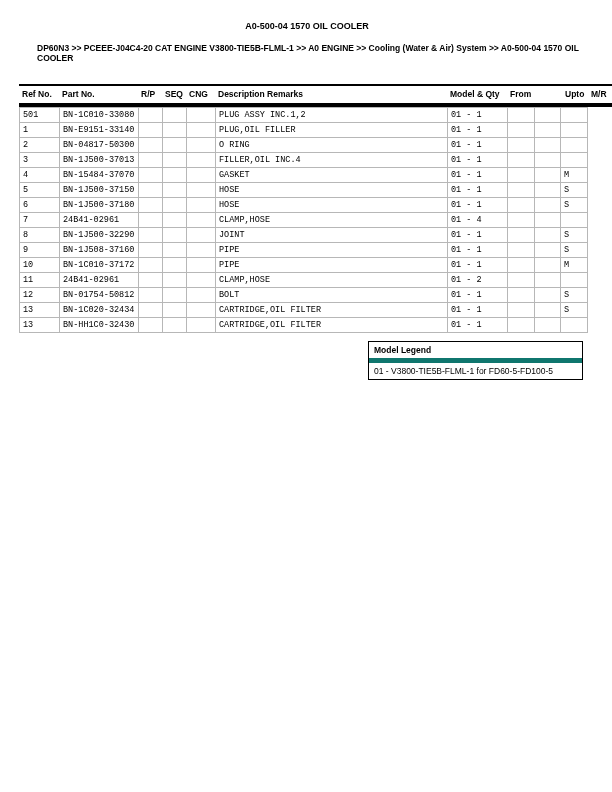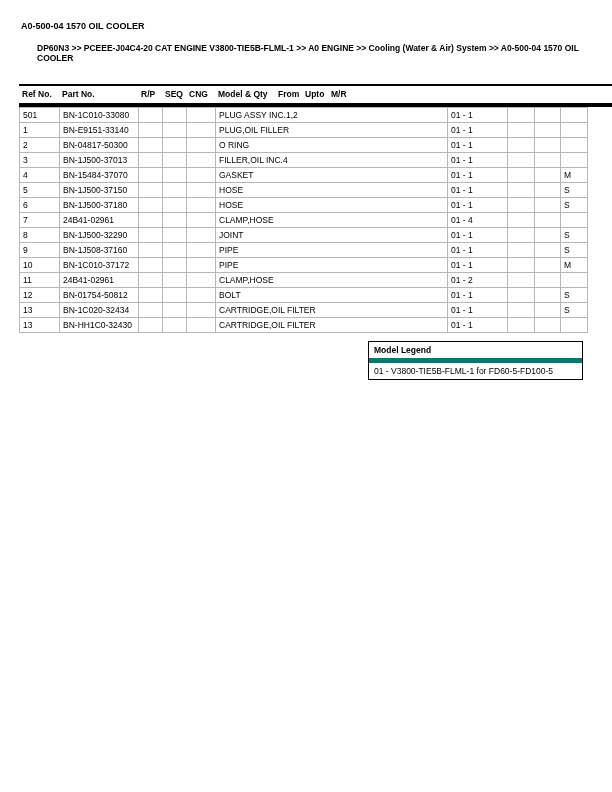--- a/index.html
+++ b/index.html
@@ -5,42 +5,42 @@
   * { box-sizing: border-box; }
   html, body { margin: 0; padding: 0; background: #ffffff; }
   body {
     width: 612px; height: 792px;
     font-family: "Liberation Sans", sans-serif;
     color: #000;
     overflow: hidden;
   }
   .page { position: relative; width: 612px; height: 792px; padding: 21px 19px 0 21px; overflow: hidden; }
 
-  .doc-title { font-size: 9px; font-weight: bold; line-height: 10px; margin: 0; }
+  .doc-title { font-size: 9px; font-weight: bold; line-height: 10px; margin: 0; text-align: center; }
   .breadcrumb { font-size: 8.5px; font-weight: bold; line-height: 10px; margin: 12px 0 0 16px; width: 578px; }
 
   .table-area { margin: 21px 0 0 -2px; width: 541px; }
   .rule-thin  { height: 2px; background: #000; width: 593px; }
   .rule-thick { height: 4px; background: #000; width: 593px; }
 
   .header-flex { display: flex; width: 593px; padding: 3px 0 4px 0; }
   .hcell { font-size: 8.5px; font-weight: bold; padding-left: 3px; white-space: nowrap; overflow: hidden; flex: 0 0 auto; }
 
   .c0 { width: 40px; }
   .c1 { width: 79px; }
   .c2 { width: 24px; }
   .c3 { width: 24px; }
   .c4 { width: 29px; }
   .c5 { width: 232px; }
   .c6 { width: 60px; }
   .c7 { width: 27px; }
-  .c8 { width: 26px; }
+  .c8 { width: 26px; margin-left: 28px; }
   .c9 { width: 27px; }
 
-  table.parts { border-collapse: collapse; table-layout: fixed; width: 568px; }
+  table.parts { border-collapse: collapse; table-layout: fixed; width: 568px; font-family: Liberation Mono, monospace; }
   table.parts td {
     border: 1px solid #b7b7b7;
     font-size: 8.5px;
     height: 15px;
     padding: 0 2px 0 3px;
     white-space: nowrap;
     overflow: hidden;
     vertical-align: middle;
   }
 
@@ -59,20 +59,21 @@
 
   <div class="table-area">
     <div class="rule-thin"></div>
 
     <div class="header-flex">
       <div class="hcell c0">Ref No.</div>
       <div class="hcell c1">Part No.</div>
       <div class="hcell c2">R/P</div>
       <div class="hcell c3">SEQ</div>
       <div class="hcell c4">CNG</div>
+      <div class="hcell c5">Description Remarks</div>
       <div class="hcell c6">Model &amp; Qty</div>
       <div class="hcell c7">From</div>
       <div class="hcell c8">Upto</div>
       <div class="hcell c9">M/R</div>
     </div>
 
     <div class="rule-thick"></div>
 
     <table class="parts">
       <colgroup>

